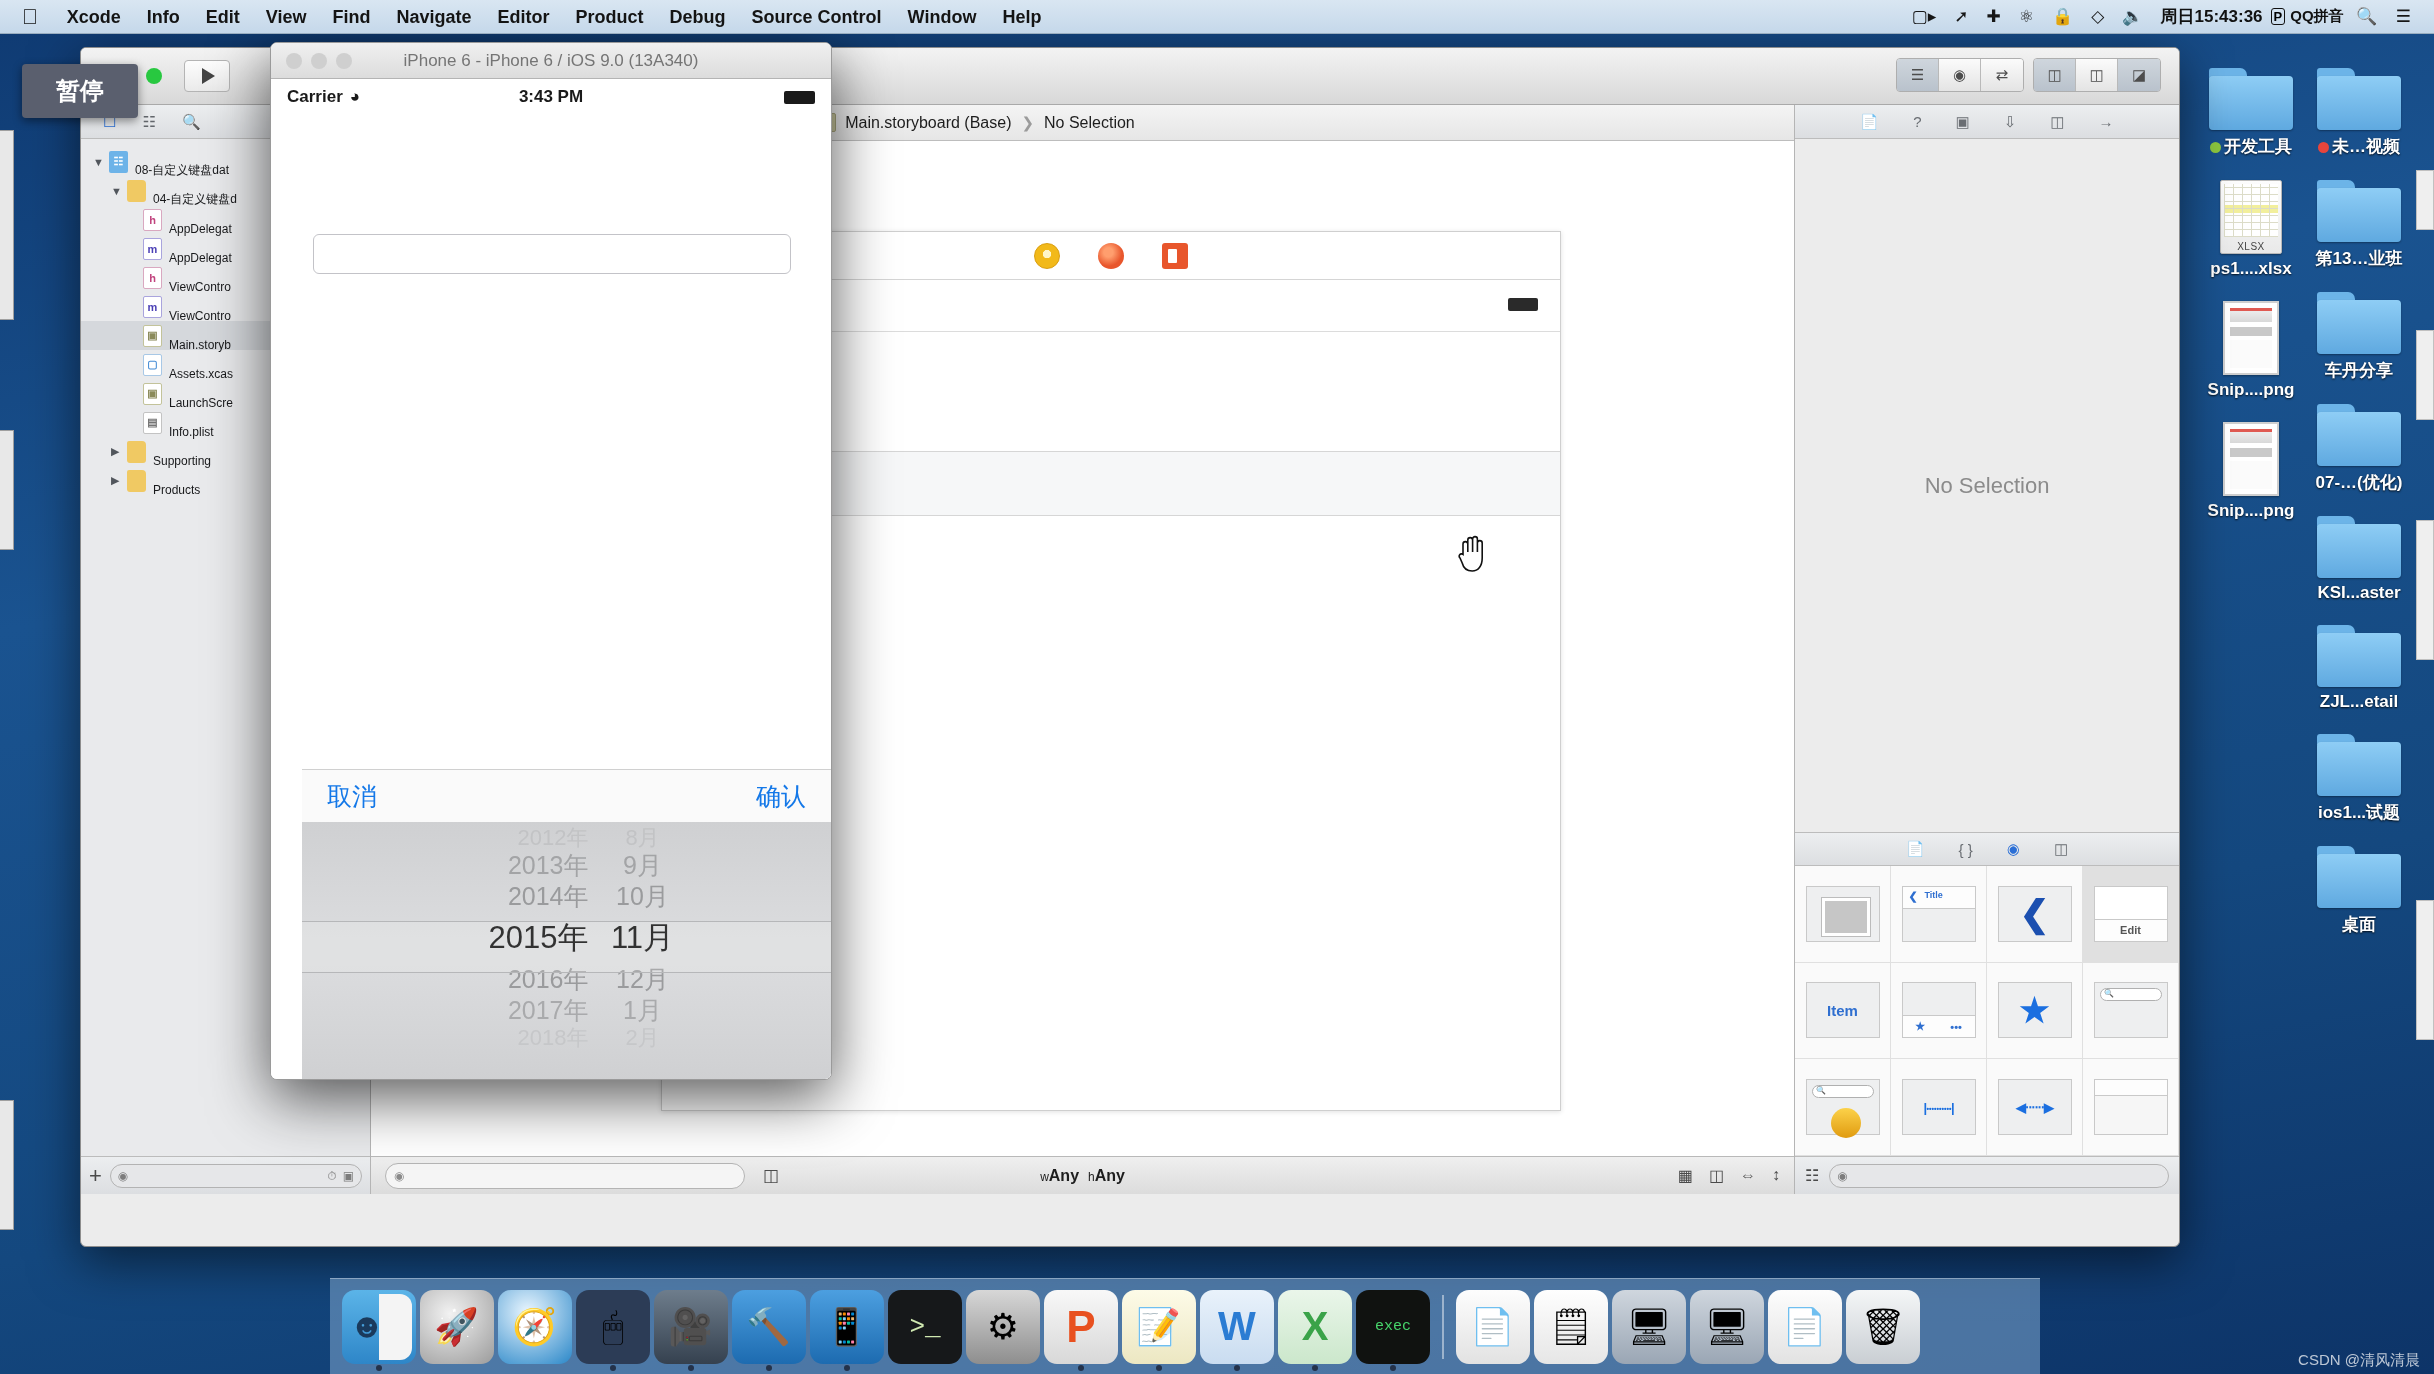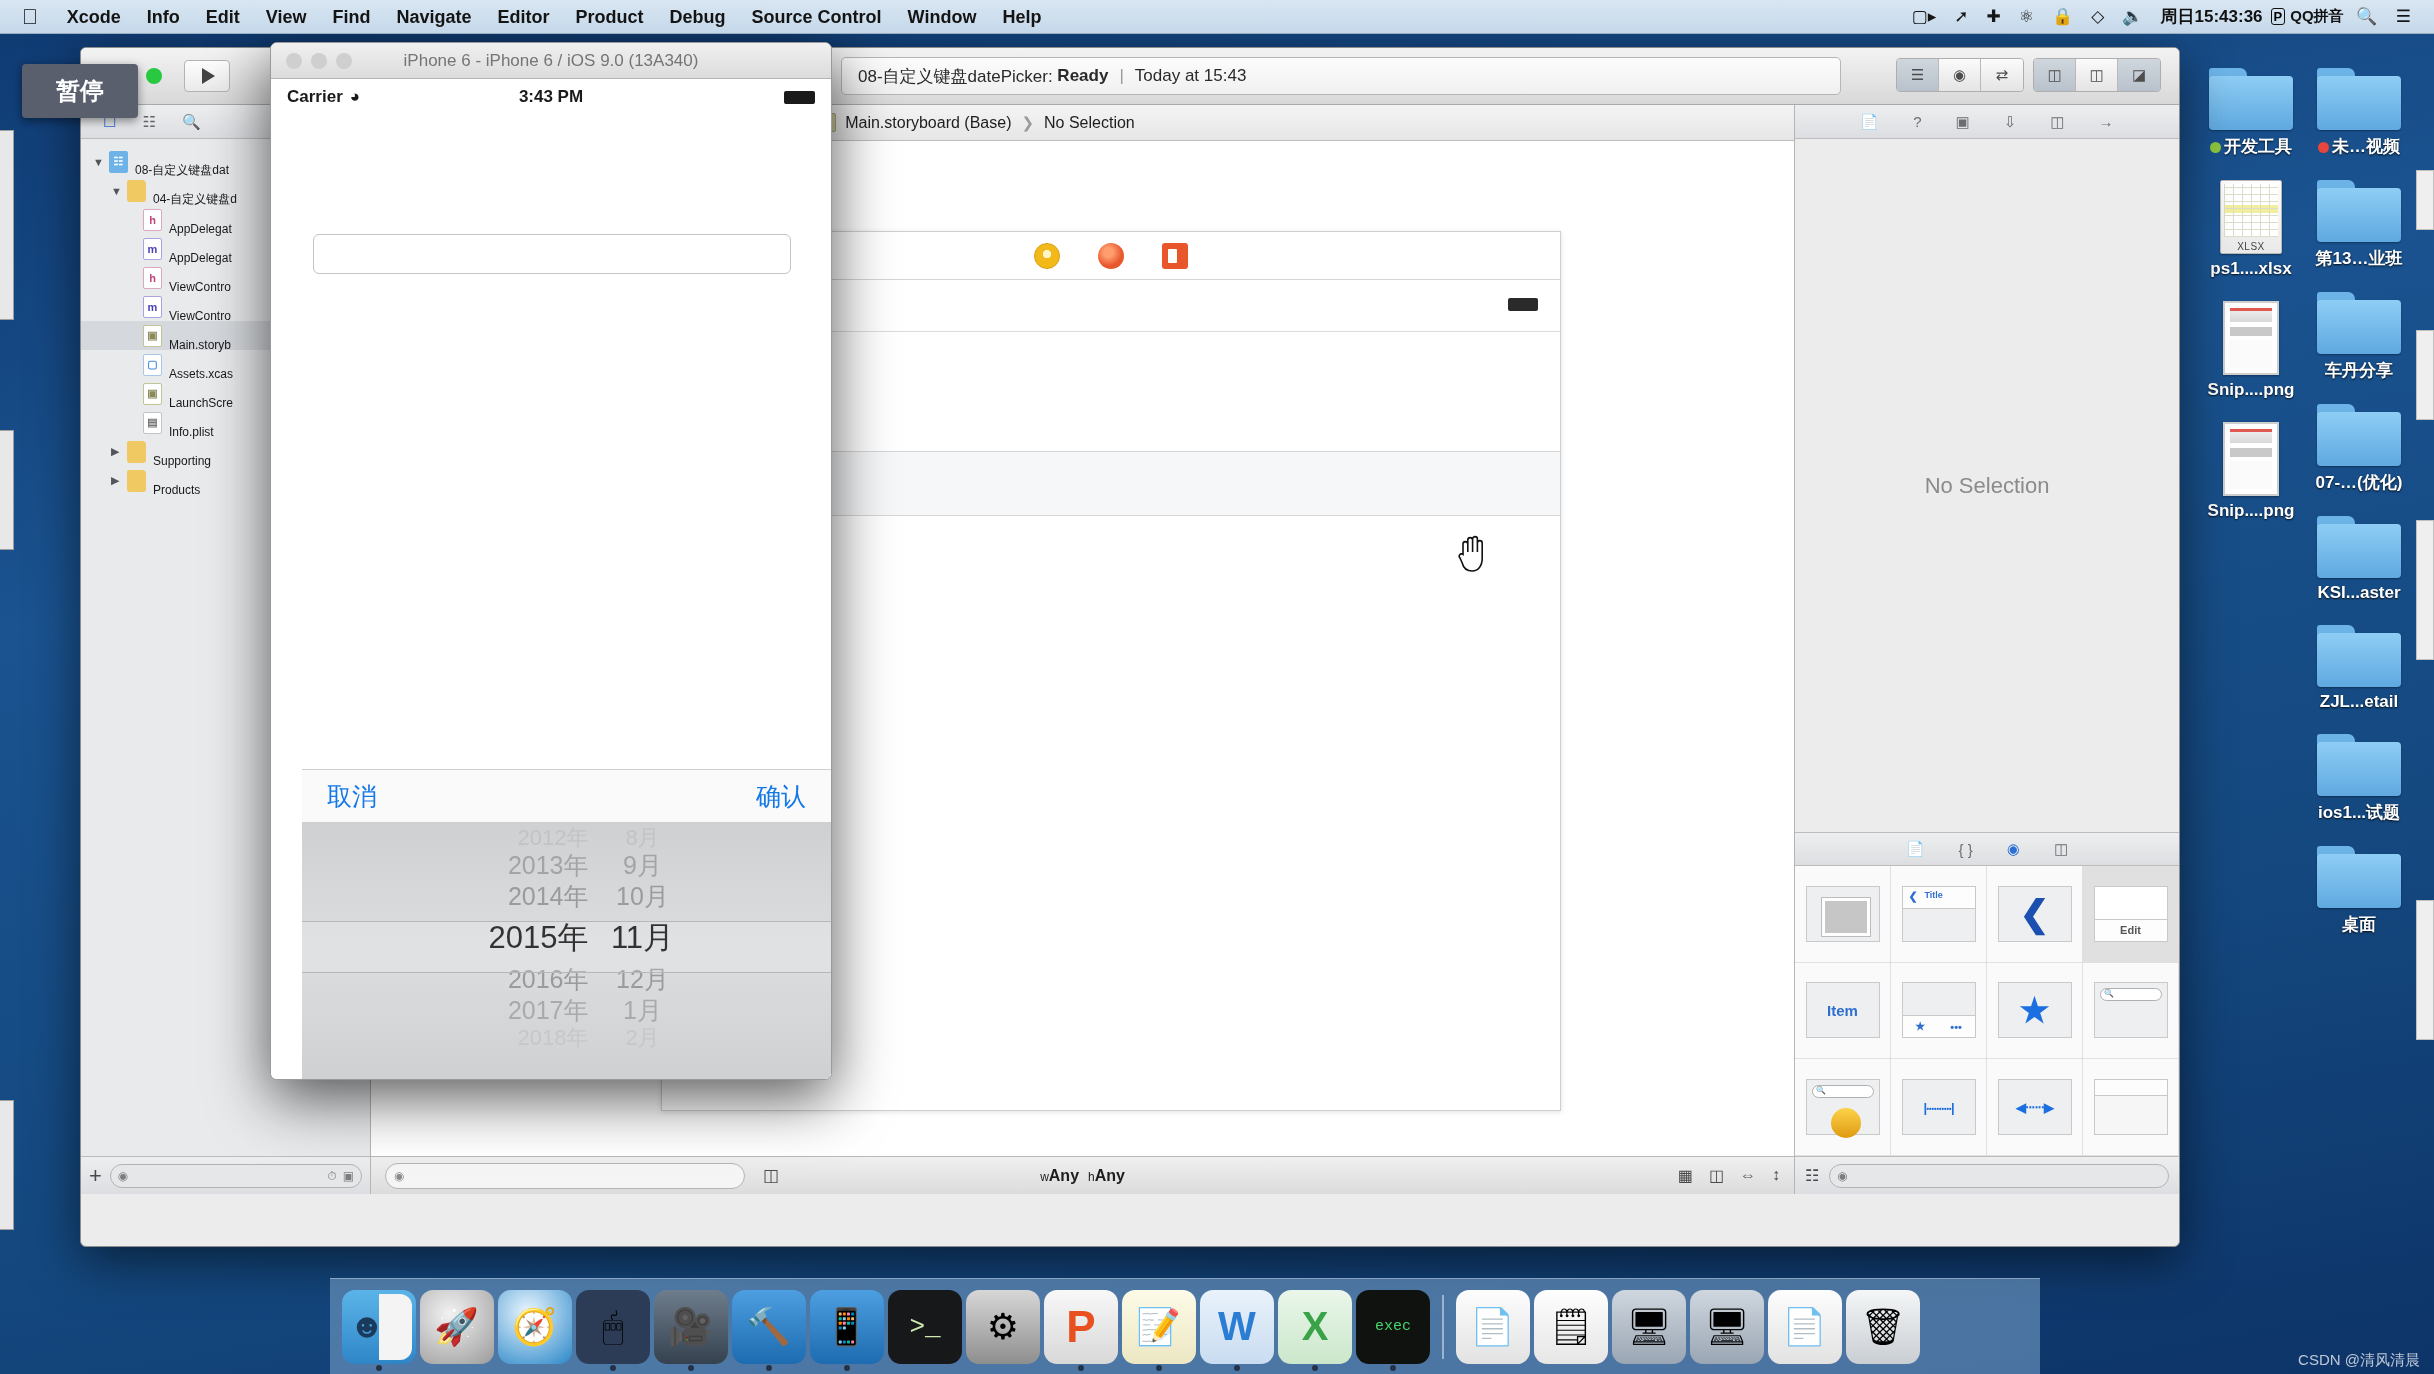--- a/index.html
+++ b/index.html
@@ -587,26 +587,20 @@
     <div class="traffic">
       <div class="tl r"></div>
       <div class="tl y"></div>
       <div class="tl g"></div>
     </div>
     <div class="run-btn">
         <div class="tri"></div>
       </div>
     <div class="stop-btn"></div>
 
-    <div id="status-bar">
-      <span>08-自定义键盘datePicker:</span>&nbsp;
-      <b>Ready</b>
-      <span class="sb-sep">|</span>
-      <span>Today at 15:43</span>
-    </div>
 
     <div id="tb-right">
       <div class="seg-group">
         <div class="seg on">☰</div>
         <div class="seg">◉</div>
         <div class="seg">⇄</div>
       </div>
       <div class="seg-group">
         <div class="seg on">◫</div>
         <div class="seg">◫</div>

